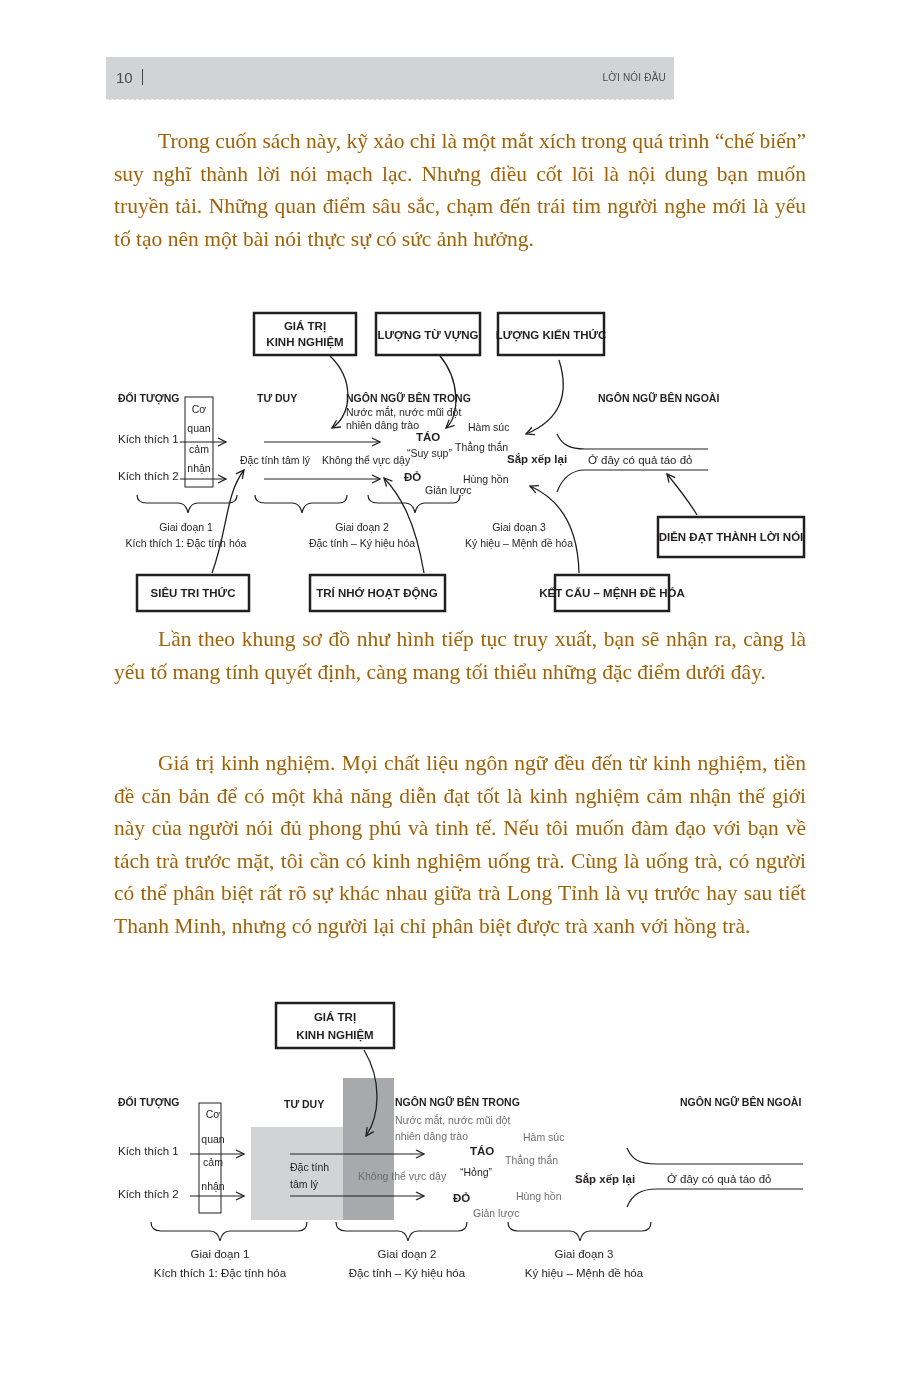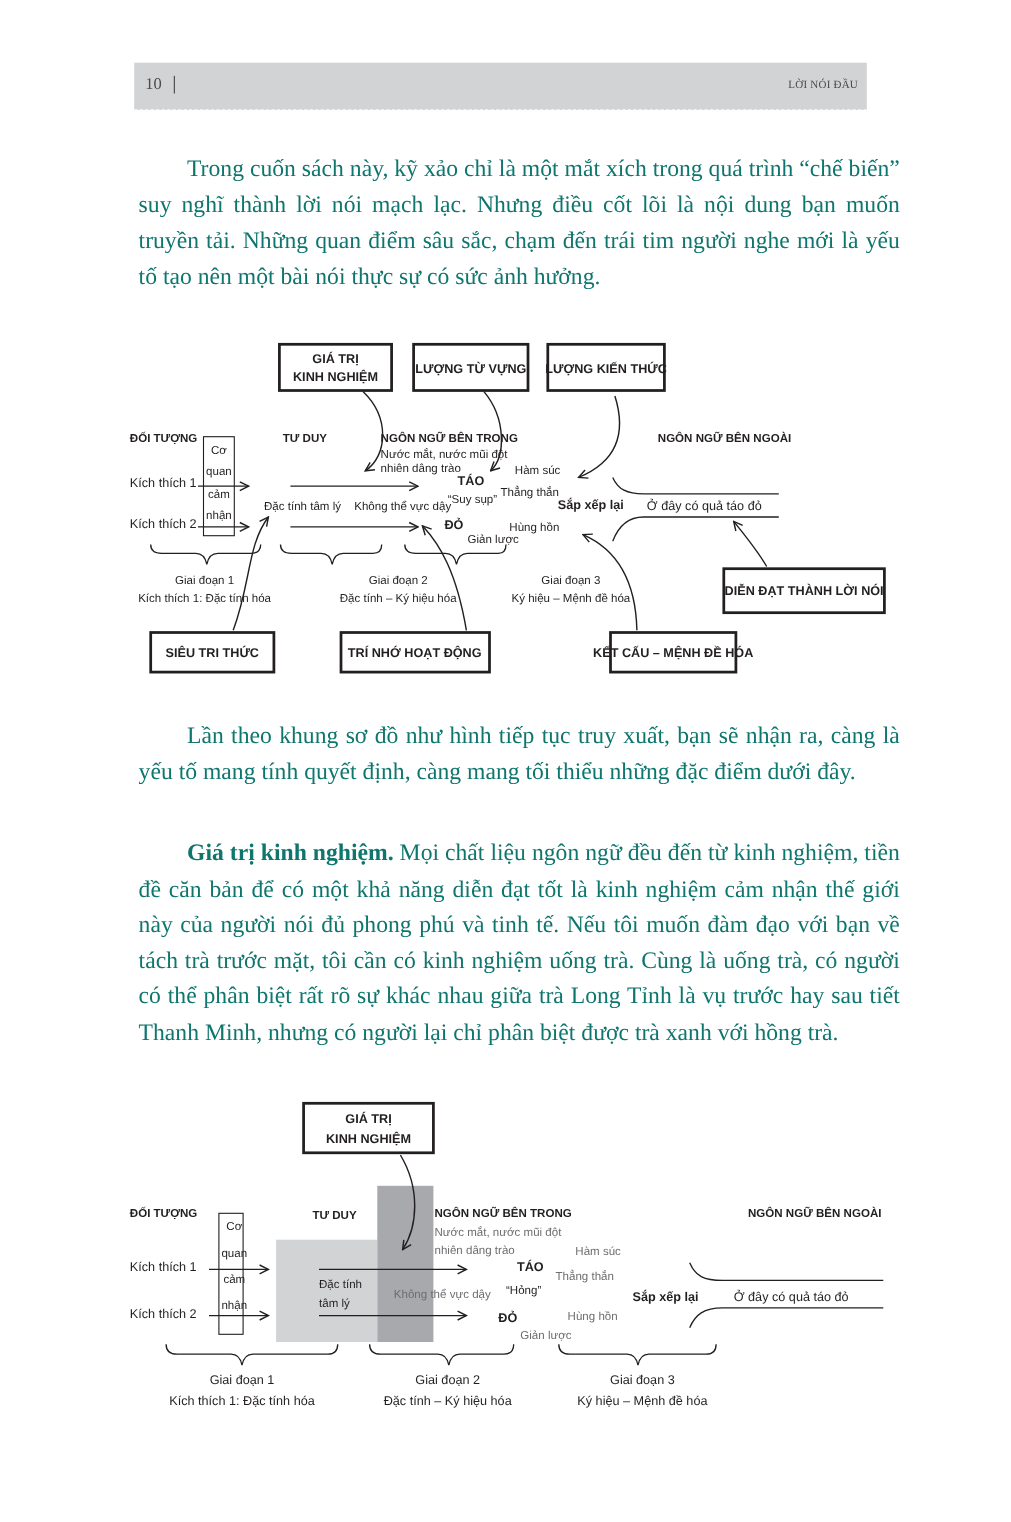--- a/index.html
+++ b/index.html
@@ -1,31 +1,31 @@
 <!DOCTYPE html>
 <html><head>
 <meta charset="utf-8">
 <style>
   html, body { margin: 0; padding: 0; background: #ffffff; }
   body { width: 919px; height: 1384px; position: relative; overflow: hidden; }
   .header {
-    position: absolute; left: 122px; top: 57px; width: 666px; height: 42px;
+    position: absolute; left: 106px; top: 57px; width: 568px; height: 42px;
     background: #d1d3d4; border-bottom: 1px dashed #f0f0f0;
-    font-family: Liberation Serif, serif; color: #4a4a4a;
+    font-family: Liberation Sans, sans-serif; color: #4a4a4a;
   }
   .page-num { position: absolute; left: 10px; top: 12px; font-size: 15px; }
   .page-sep { position: absolute; left: 36px; top: 12px; width: 1px; height: 16px; background: #444; }
   .running-title { position: absolute; right: 8px; top: 15px; font-size: 10px; letter-spacing: 0.2px; }
   .para {
-    position: absolute; left: 114px; width: 692px; margin: 12px;
+    position: absolute; left: 114px; width: 692px; margin: 0;
     font-family: "Liberation Serif", "DejaVu Serif", serif;
-    font-size: 21.5px; line-height: 32.5px; color: #0f766e;
+    font-size: 21.5px; line-height: 32.5px; color: #a16207;
     text-align: justify; text-indent: 44px;
   }
-  .para b { font-weight: bold; }
+  .para b { font-weight: normal; }
   .diagram { position: absolute; left: 0; top: 0; }
   .dg text { font-family: "Liberation Sans", "DejaVu Sans", sans-serif; fill: #231f20; }
   .t-sm { font-size: 10.5px; }
   .t-md { font-size: 11.5px; }
   .t-b { font-weight: bold; }
   .grey { fill: #6d6e71 !important; }
 </style>
 </head>
 <body>
 
@@ -123,21 +123,21 @@
     <rect x="658" y="517" width="146" height="40" fill="#fff" stroke="#231f20" stroke-width="2.5"></rect>
     <text x="731" y="541" text-anchor="middle" class="t-md t-b">DIỄN ĐẠT THÀNH LỜI NÓI</text>
   </g>
 
   <path d="M212,573 C228,530 225,495 244,470" fill="none" stroke="#231f20" stroke-width="1.3" marker-end="url(#ah)"></path>
   <path d="M424,573 C415,520 400,495 384,478" fill="none" stroke="#231f20" stroke-width="1.3" marker-end="url(#ah)"></path>
   <path d="M579,573 C578,530 562,500 530,486" fill="none" stroke="#231f20" stroke-width="1.3" marker-end="url(#ah)"></path>
   <path d="M697,515 C690,503 680,490 667,474" fill="none" stroke="#231f20" stroke-width="1.3" marker-end="url(#ah)"></path>
 </svg>
 
-<p class="para" style="top:640px;">Lần theo khung sơ đồ như hình tiếp tục truy xuất, bạn sẽ nhận ra, càng là yếu tố mang tính quyết định, càng mang tối thiểu những đặc điểm dưới đây.</p>
+<p class="para" style="top:623px;">Lần theo khung sơ đồ như hình tiếp tục truy xuất, bạn sẽ nhận ra, càng là yếu tố mang tính quyết định, càng mang tối thiểu những đặc điểm dưới đây.</p>
 
 <p class="para" style="top:747px;"><b>Giá trị kinh nghiệm.</b><span> Mọi chất liệu ngôn ngữ đều đến từ kinh nghiệm, tiền đề căn bản để có một khả năng diễn đạt tốt là kinh nghiệm cảm nhận thế giới này của người nói đủ phong phú và tinh tế. Nếu tôi muốn đàm đạo với bạn về tách trà trước mặt, tôi cần có kinh nghiệm uống trà. Cùng là uống trà, có người có thể phân biệt rất rõ sự khác nhau giữa trà Long Tỉnh là vụ trước hay sau tiết Thanh Minh, nhưng có người lại chỉ phân biệt được trà xanh với hồng trà.</span></p>
 
 <svg class="diagram dg" width="919" height="1384" style="pointer-events:none;">
   <rect x="251" y="1127" width="92" height="93" fill="#d1d3d4"></rect>
   <rect x="343" y="1078" width="51" height="142" fill="#a7a9ac"></rect>
 
   <g>
     <rect x="276" y="1003" width="118" height="45" fill="#fff" stroke="#231f20" stroke-width="2.5"></rect>
     <text x="335" y="1021" text-anchor="middle" class="t-md t-b">GIÁ TRỊ</text>

